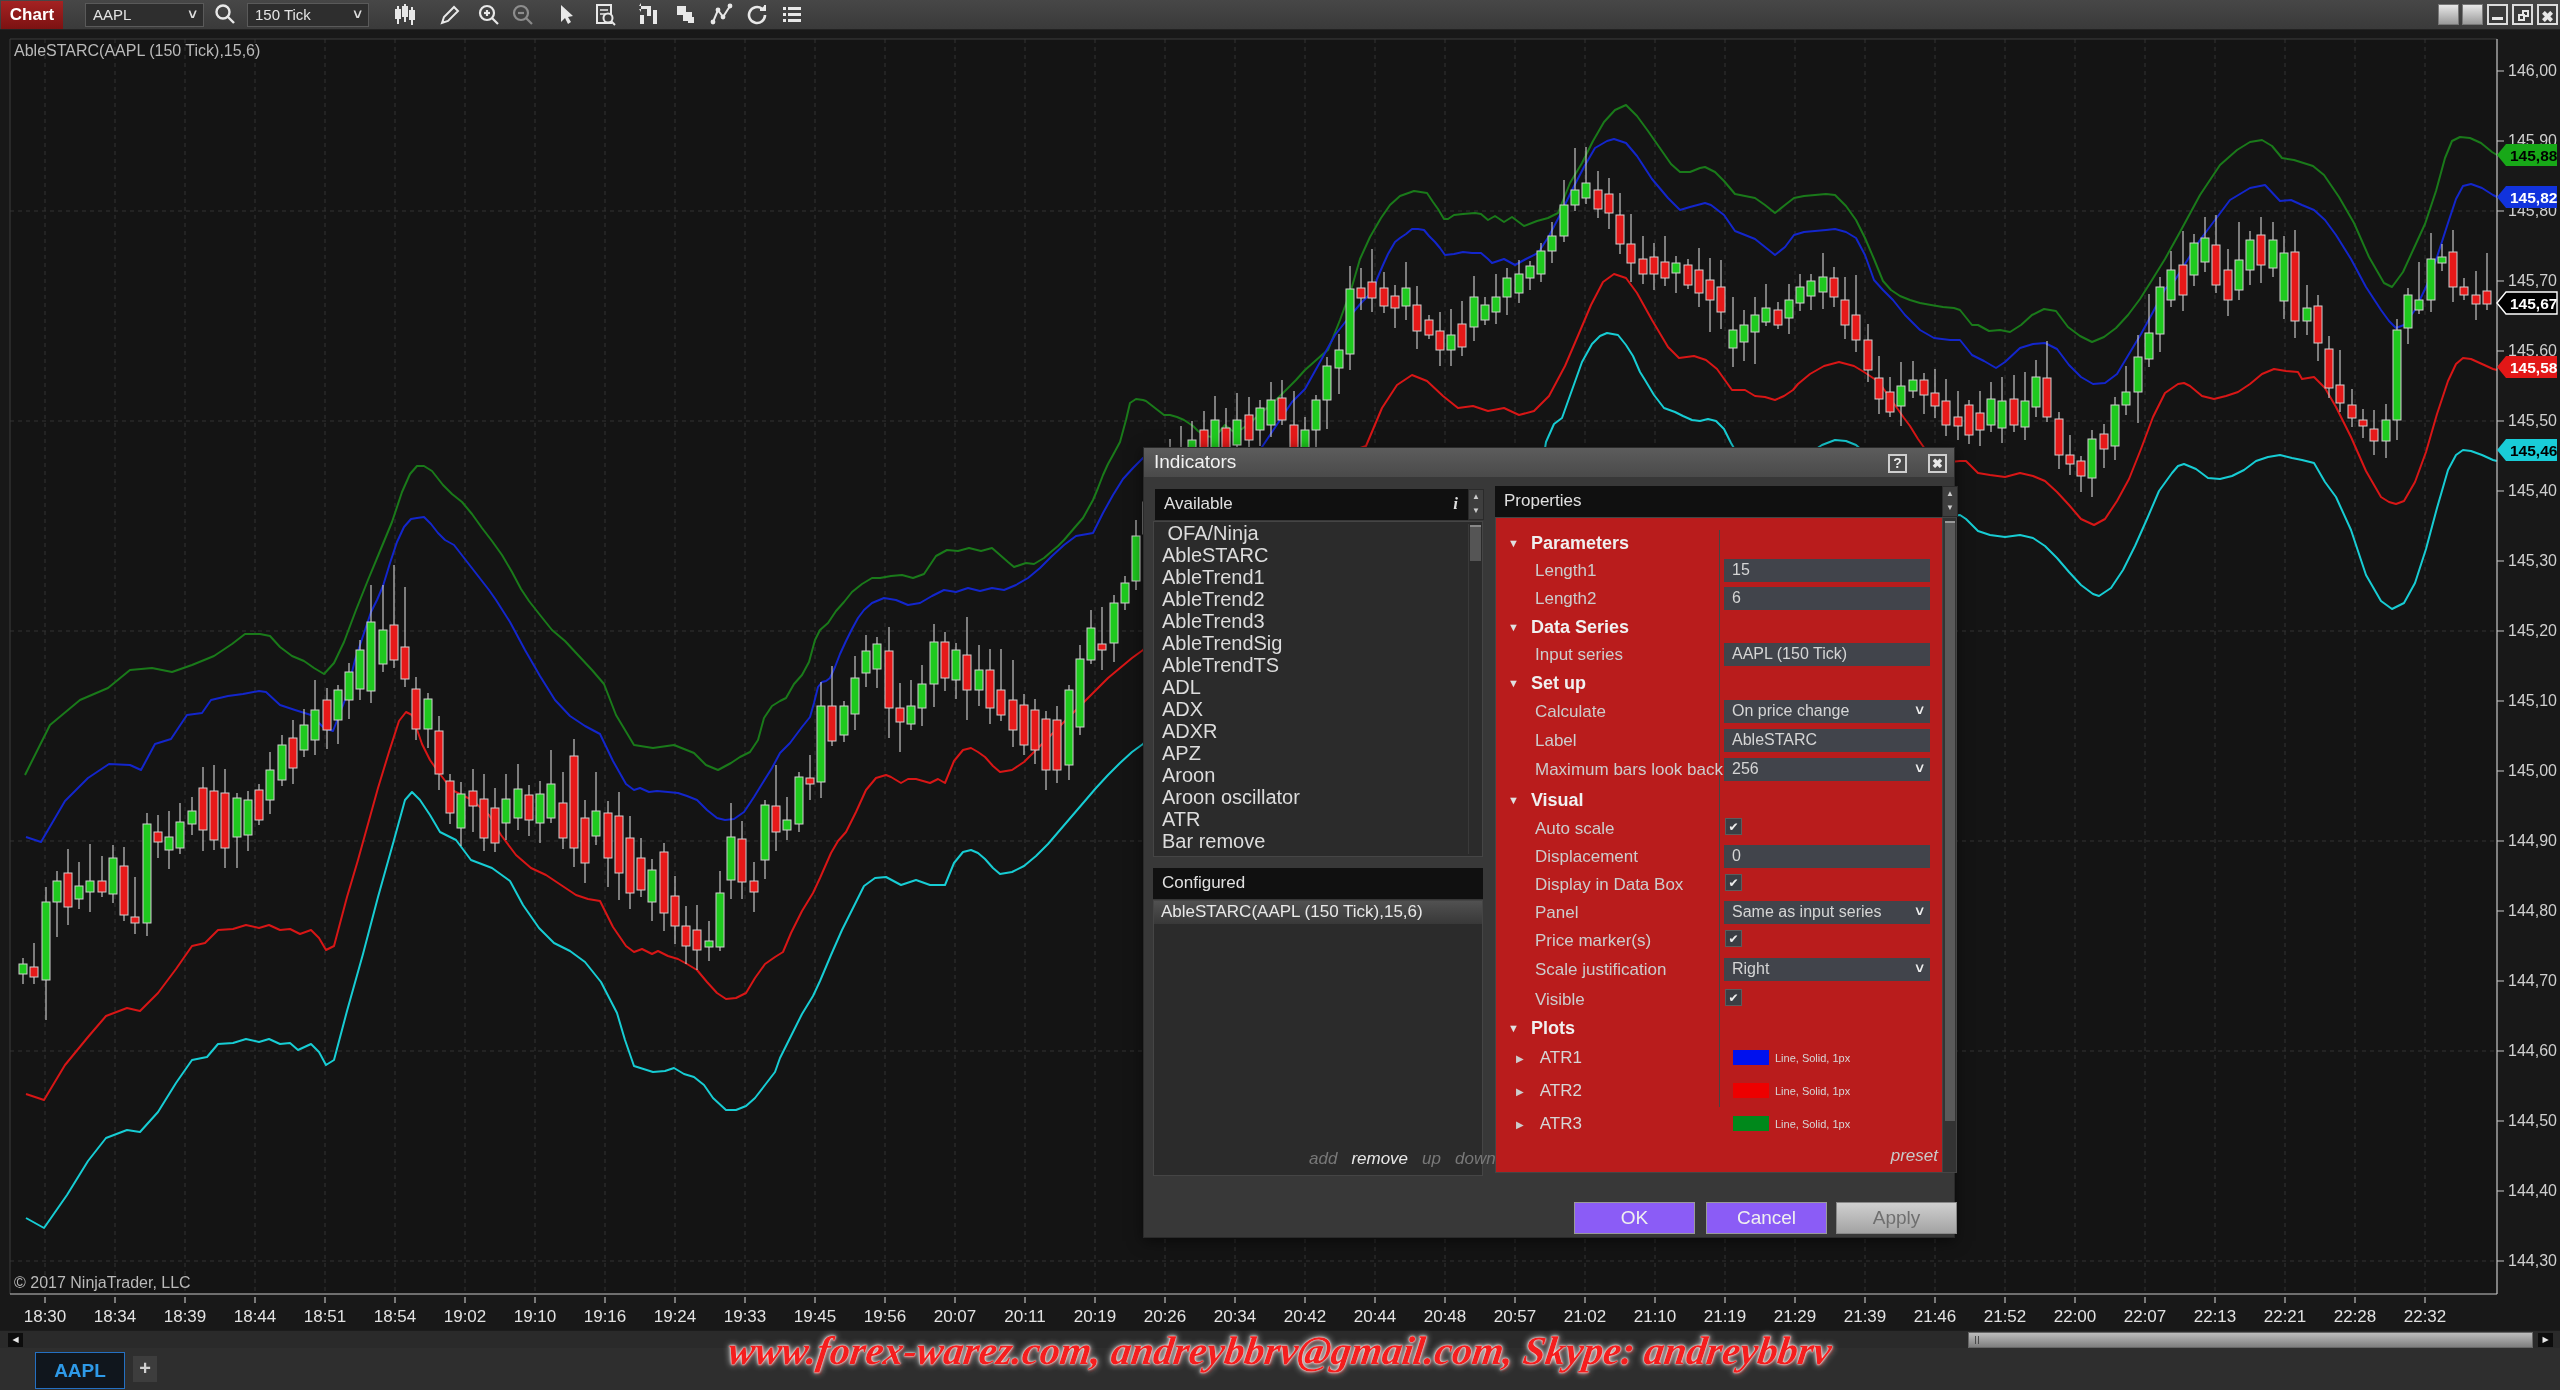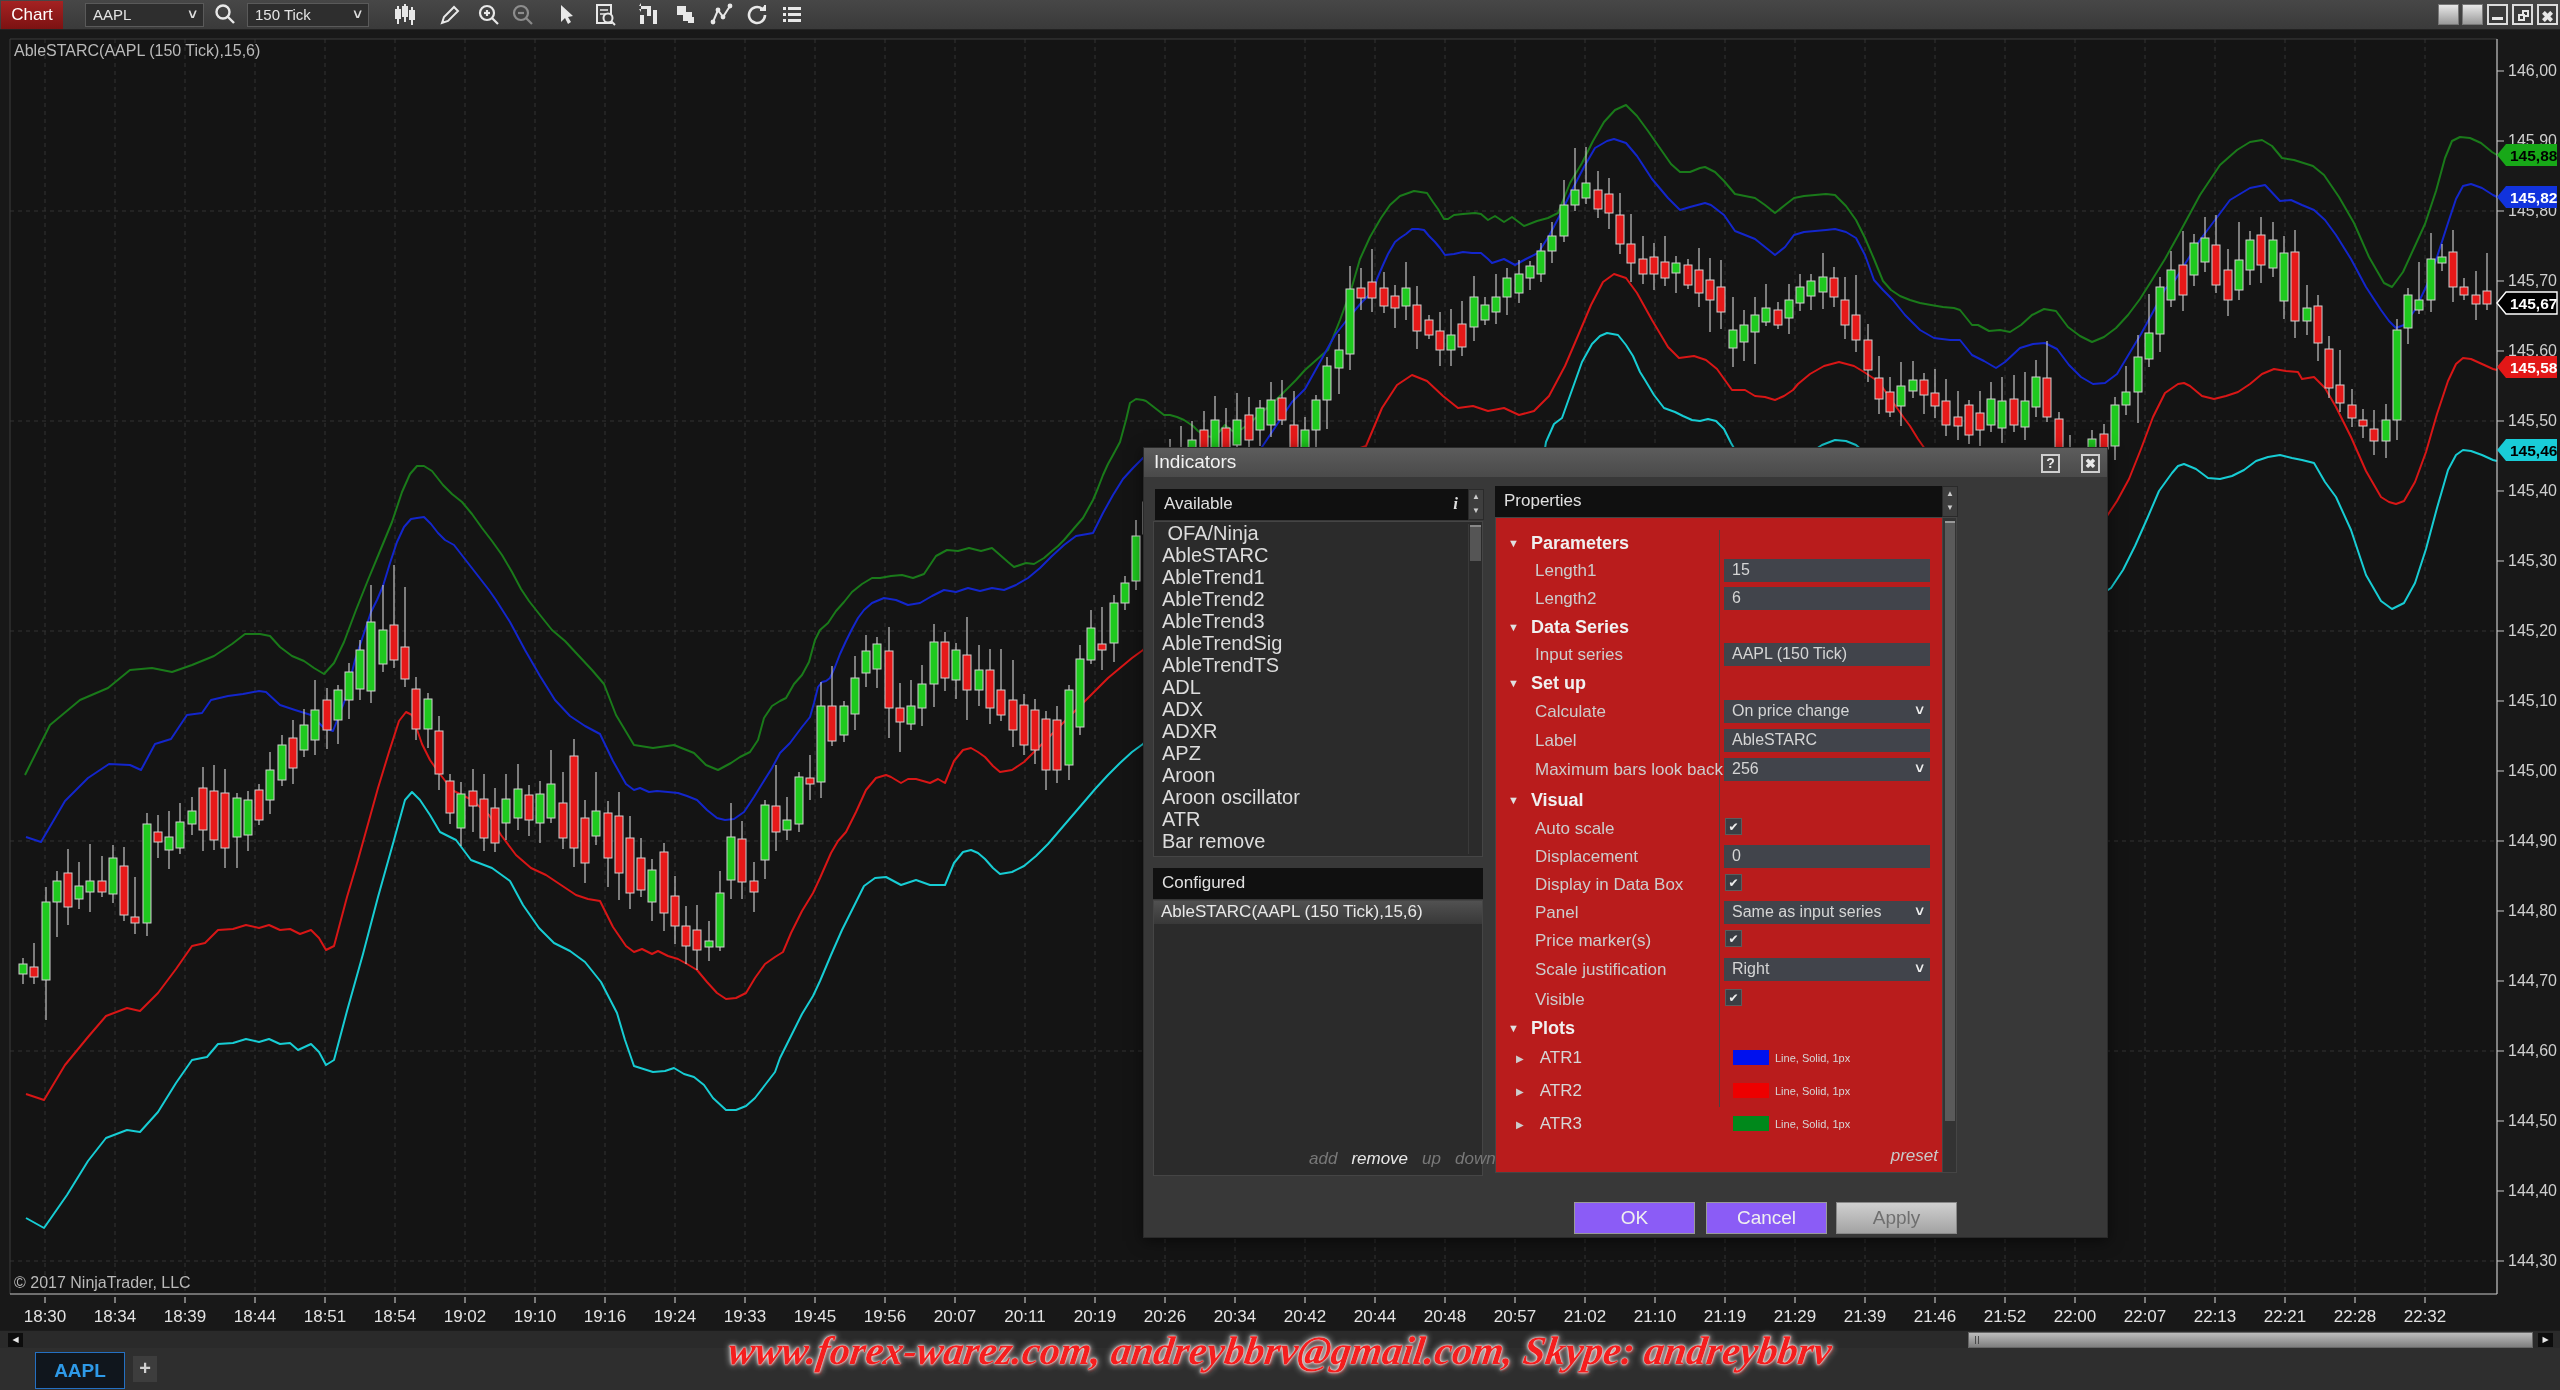--- a/index.html
+++ b/index.html
@@ -1,23 +1,23 @@
 <!DOCTYPE html>
 <html><head><meta charset="utf-8"><title>Chart</title>
 <style>
 *{margin:0;padding:0;box-sizing:border-box}
 html,body{width:2560px;height:1390px;overflow:hidden;background:#181818;font-family:"Liberation Sans",sans-serif}
 #stage{position:relative;width:2560px;height:1390px}
 #toolbar{position:absolute;left:0;top:0;width:2560px;height:30px;background:linear-gradient(#474747,#3a3a3a);border-bottom:1px solid #222}
-#chartbtn{position:absolute;left:1px;top:1px;width:62px;height:28px;background:linear-gradient(#a42222,#7c1212);color:#fff;font-size:17px;font-weight:normal;text-align:center;line-height:27px}
+#chartbtn{position:absolute;left:1px;top:1px;width:62px;height:28px;background:linear-gradient(#a42222,#7c1212);color:#fff;font-size:17px;font-weight:bold;text-align:center;line-height:27px}
 .combo{position:absolute;top:3px;height:24px;background:#2e2e2e;border:1px solid #5a5a5a;color:#e3e3e3;font-size:15px;line-height:22px;padding:0 7px}
 .combo .chev{position:absolute;right:6px;top:0;color:#ddd;font-size:15px;font-weight:bold}
 .winlight{position:absolute;top:4px;width:21px;height:21px;background:linear-gradient(#e8e8e8,#9a9a9a);border:1px solid #777}
 .winbtn{position:absolute;top:4px;width:21px;height:21px;background:#3a3a3a;border:2px solid #dcdcdc}
-#dlg{position:absolute;left:1143px;top:447px;width:965px;height:791px;background:#383838;border:1px solid #2a2a2a;box-shadow:0 3px 14px rgba(0,0,0,.55)}
+#dlg{position:absolute;left:1143px;top:447px;width:812px;height:791px;background:#383838;border:1px solid #2a2a2a;box-shadow:0 3px 14px rgba(0,0,0,.55)}
 #dlgtitle{position:absolute;left:0;top:0;width:100%;height:29px;background:linear-gradient(#5c5c5c,#4a4a4a);color:#f2f2f2;font-size:19px;line-height:28px;padding-left:10px}
 .tbtn{position:absolute;top:6px;width:19px;height:19px;border:2px solid #cfcfcf;background:#4a4a4a;color:#e8e8e8;font-size:14px;font-weight:bold;text-align:center;line-height:15px}
 .hdr{position:absolute;height:31px;background:#101010;color:#e0e0e0;font-size:17px;line-height:30px;padding-left:9px}
 .iico{position:absolute;right:12px;top:0;font-family:"Liberation Serif",serif;font-style:italic;font-weight:bold;font-size:17px;color:#ddd}
 .spin{position:absolute;width:16px;height:31px;background:#3e3e3e;border:1px solid #2a2a2a}
 .spin span{display:block;height:14px;color:#ccc;font-size:8px;text-align:center;line-height:14px}
 .listbox{position:absolute;background:#2b2b2b;border:1px solid #454545}
 .aitem{height:22px;color:#dcdcdc;font-size:20px;line-height:22px;padding-left:8px;white-space:nowrap}
 .vscroll{position:absolute;width:13px;background:#2b2b2b;border-left:1px solid #3a3a3a}
 .vthumb{position:absolute;left:1px;width:11px;background:#555;border-top:2px solid #888}

